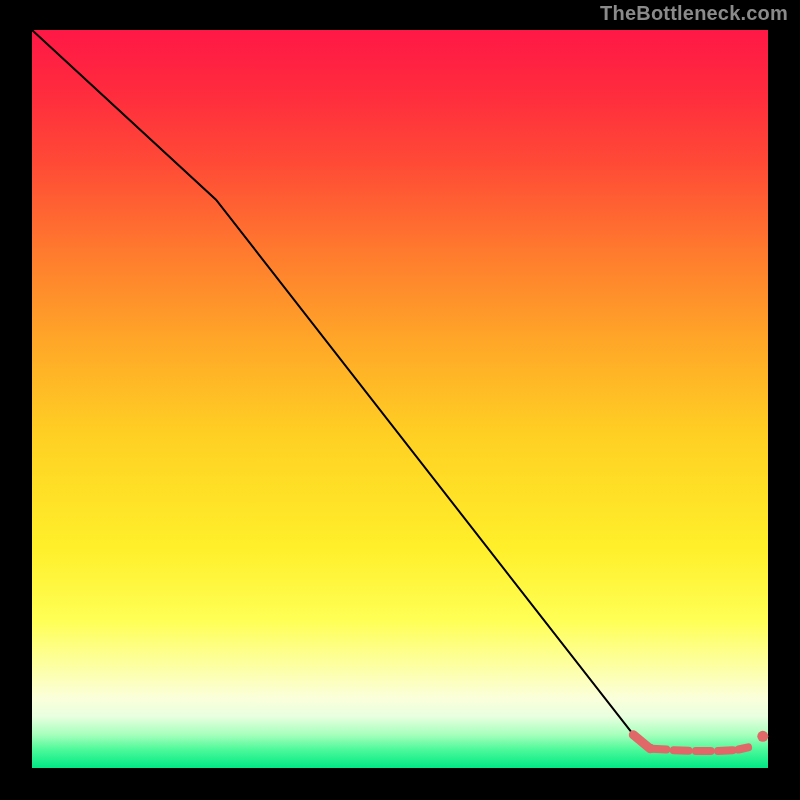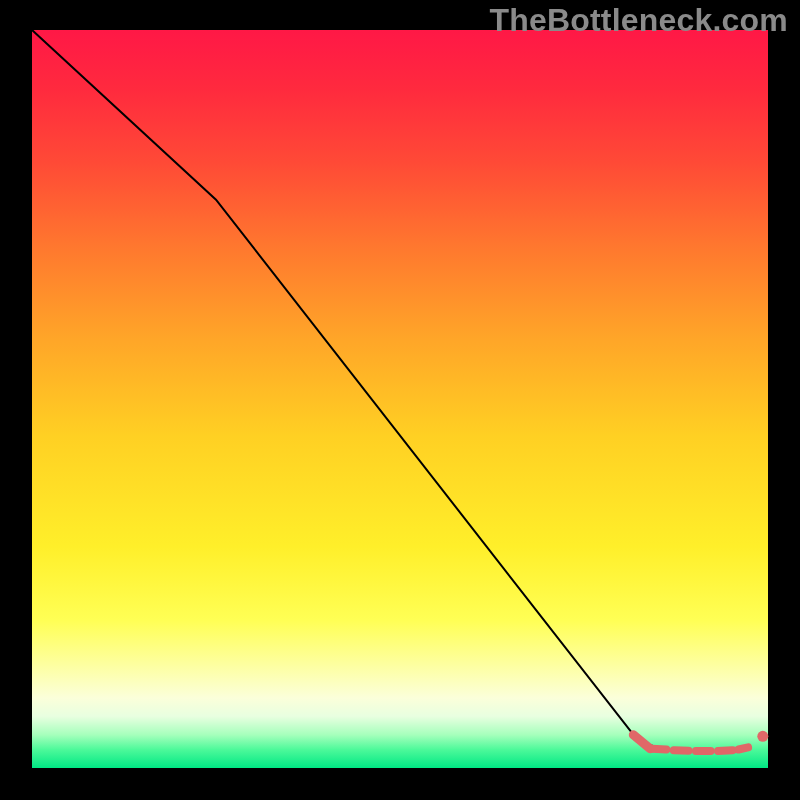--- a/index.html
+++ b/index.html
@@ -15,21 +15,21 @@
     left: 0;
     top: 0;
     width: 800px;
     height: 800px;
   }
   .watermark {
     position: absolute;
     top: 2px;
     right: 12px;
     font-family: Arial, Helvetica, sans-serif;
-    font-size: 32px;
+    font-size: 20px;
     font-weight: 600;
     color: #8a8a8a;
     letter-spacing: 0.2px;
   }
   svg {
     position: absolute;
     left: 0;
     top: 0;
   }
 </style>

